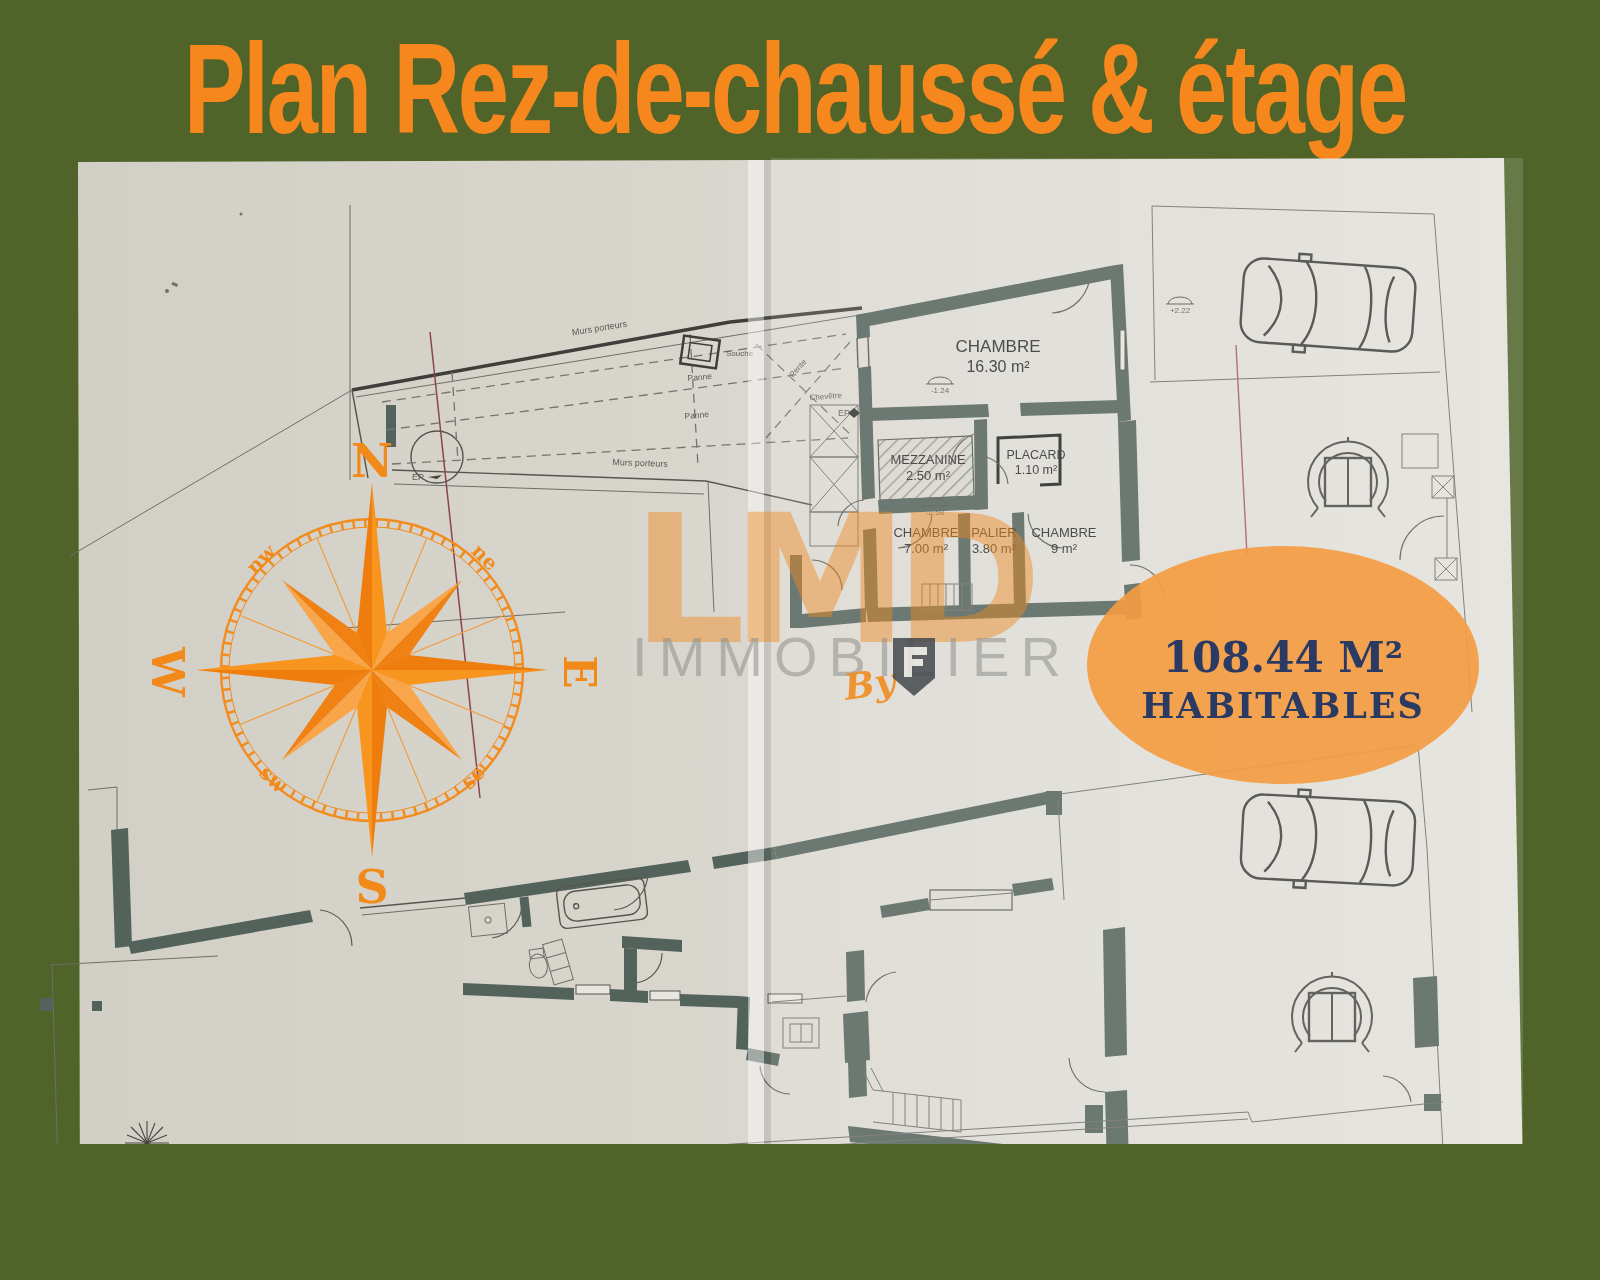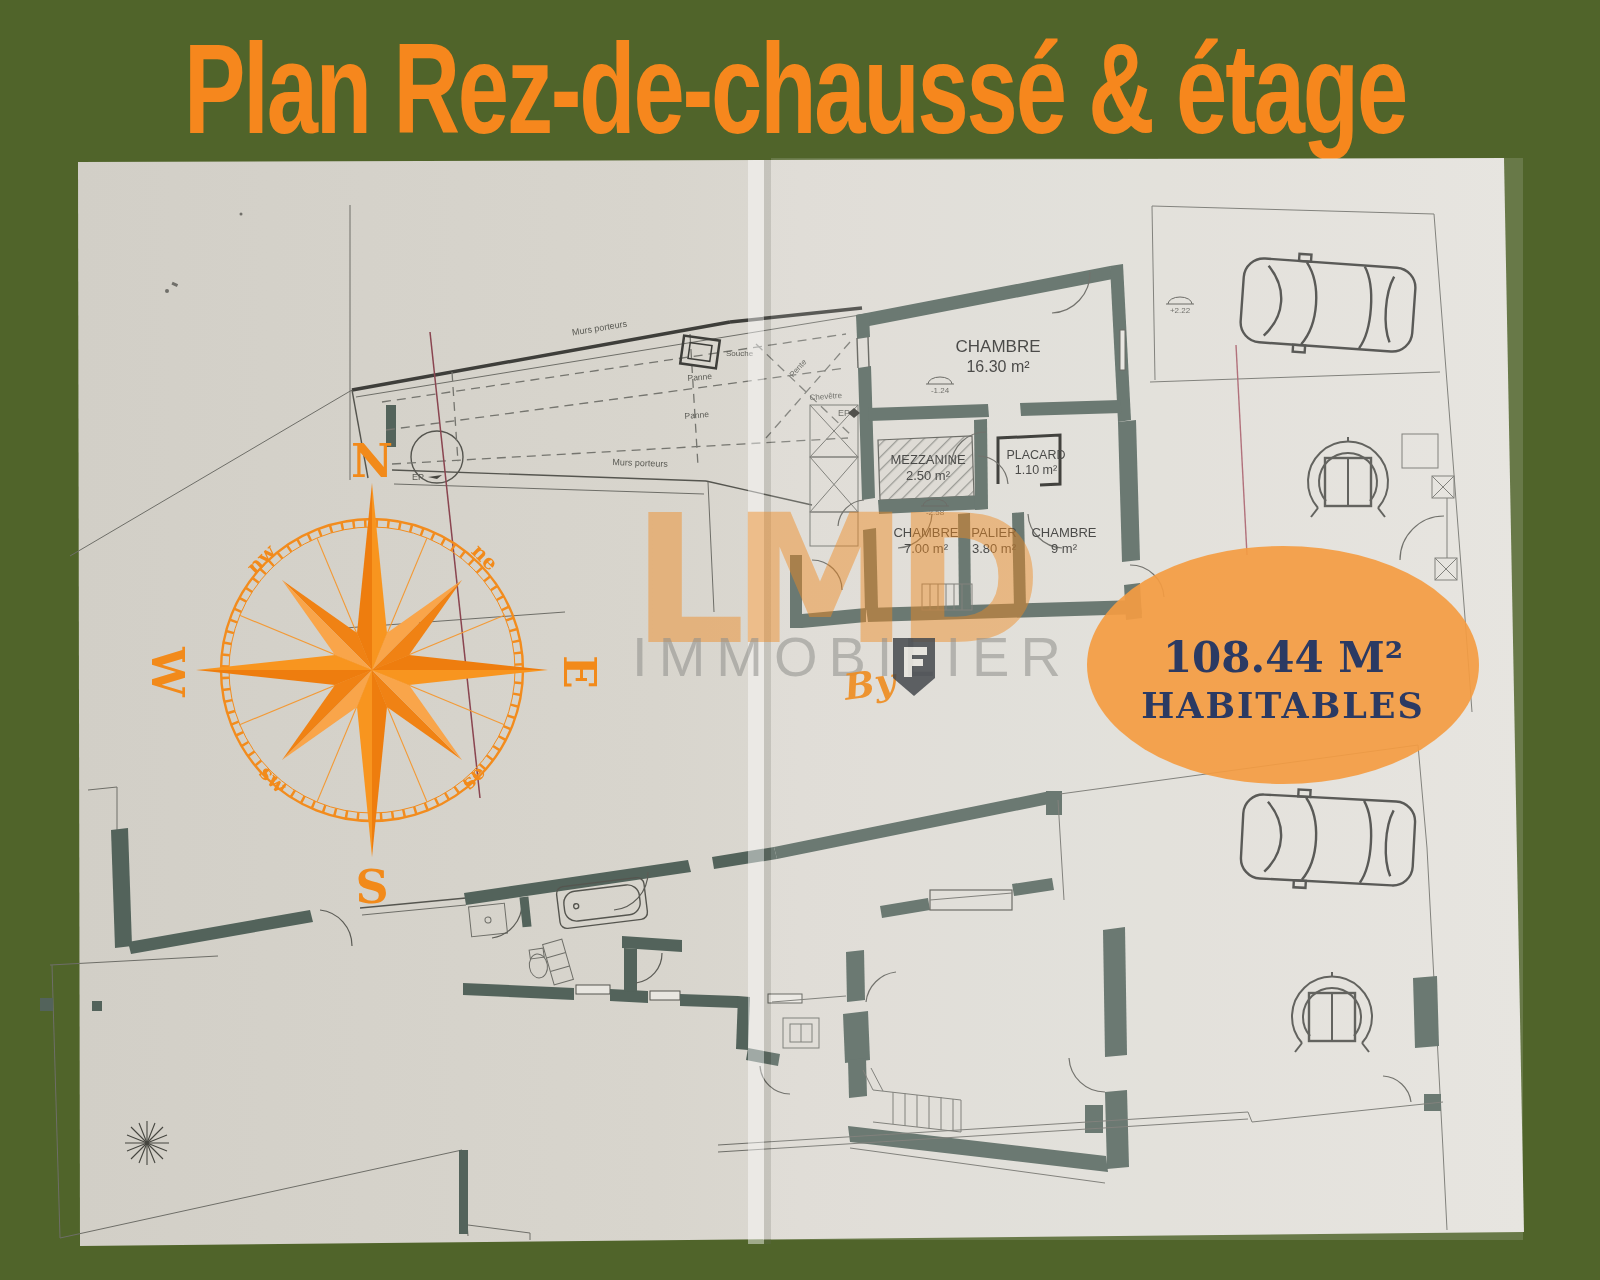--- a/index.html
+++ b/index.html
@@ -1,16 +1,16 @@
 <!DOCTYPE html>
 <html><head>
 <meta charset="utf-8">
 <style>
   html,body{margin:0;padding:0;background:#50642a;}
-  .stage{position:relative;width:1600px;height:1280px;overflow:hidden;background:#50642a;}
+  .stage{position:relative;width:1600px;height:1144px;overflow:hidden;background:#50642a;}
   svg{display:block;}
   text{user-select:none;}
   .roomname{font-family:"Liberation Sans",sans-serif;fill:#2e2e2c;}
   .tinylbl{font-family:"Liberation Sans",sans-serif;fill:#5a5a54;}
   .thin{stroke:#55554f;stroke-width:1.4;fill:none;}
   .thin2{stroke:#6e6e68;stroke-width:1;fill:none;}
   .wall{fill:#53635b;stroke:none;}
   .dash{stroke:#75756f;stroke-width:1.3;fill:none;stroke-dasharray:9 6;}
   .arc{stroke:#5c5c56;stroke-width:1.2;fill:none;}
 </style>

